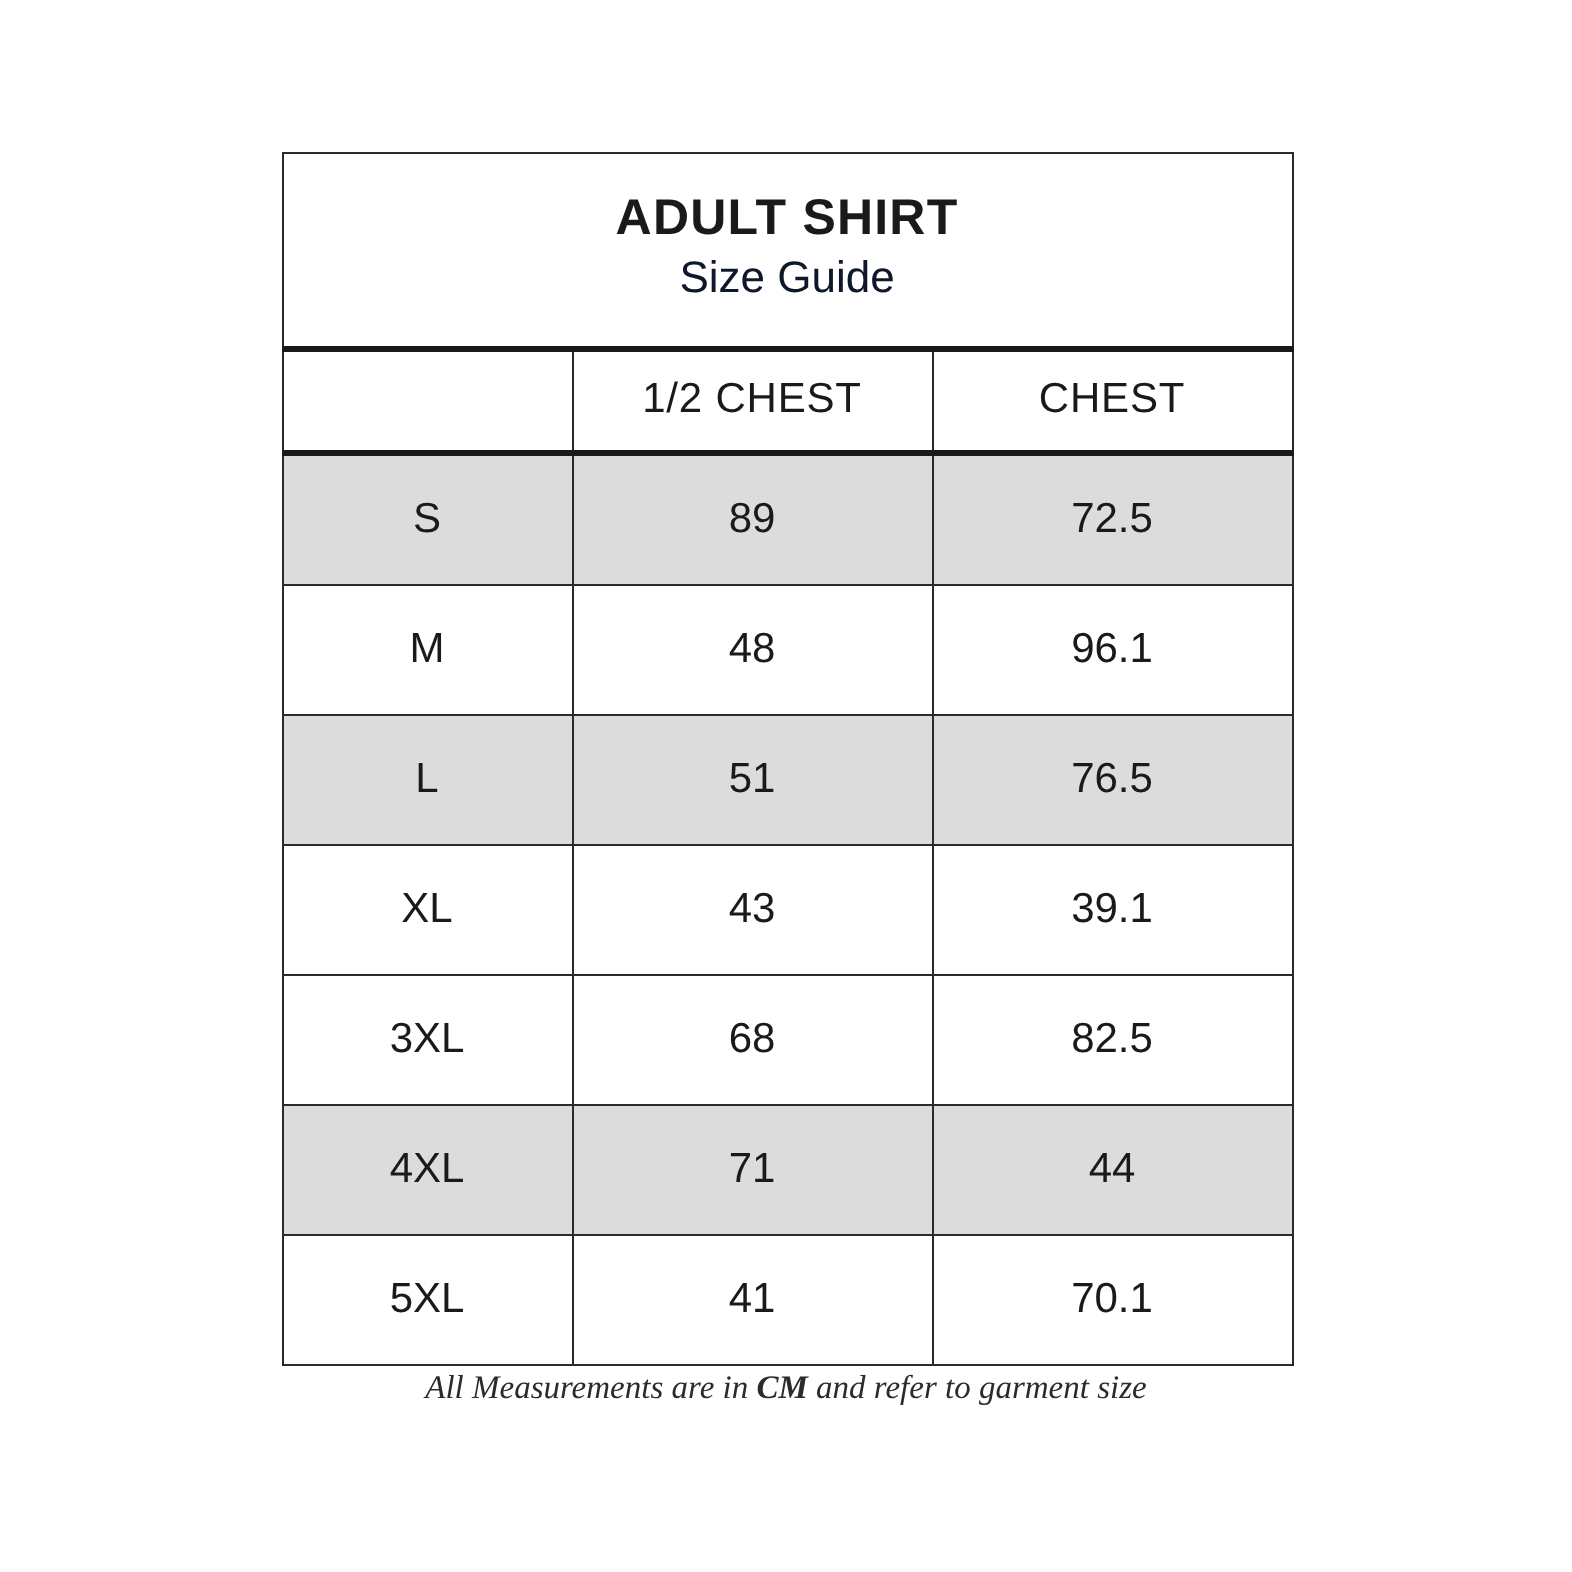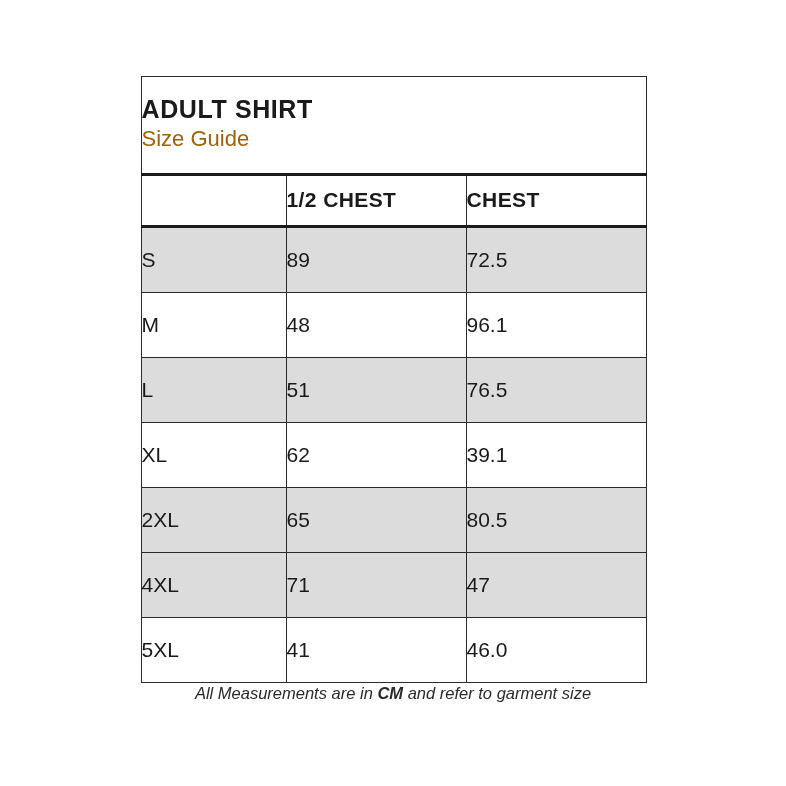--- a/index.html
+++ b/index.html
@@ -27,21 +27,21 @@
     margin-top: -6px;
   }
   table.size-table {
     width: 505px;
     border-collapse: collapse;
     table-layout: fixed;
   }
   table.size-table td,
   table.size-table th {
     border: 1px solid #2b2b2b;
-    text-align: left;
+    text-align: center;
     vertical-align: middle;
     padding: 0;
   }
   
   col.c-size  { width: 145px; }
   col.c-chest { width: 180px; }
   col.c-len   { width: 180px; }
 
   .title-cell {
     height: 82px;
@@ -52,27 +52,27 @@
     font-size: 25px;
     font-weight: bold;
     letter-spacing: 0.6px;
     line-height: 1.15;
     color: #1a1a1a;
   }
   .title-sub {
     font-size: 22px;
     font-weight: normal;
     line-height: 1.2;
-    color: #a16207;
+    color: #0f172a;
     margin-top: 2px;
   }
   .head-row td {
     height: 49px;
     font-size: 21px;
-    font-weight: bold;
+    font-weight: normal;
     letter-spacing: 0.4px;
     border-bottom: 3px solid #1a1a1a !important;
   }
   .head-row td.blank {
     border-bottom: 3px solid #1a1a1a !important;
   }
   .data-row td {
     height: 64px;
     font-size: 21px;
     font-weight: normal;
@@ -81,20 +81,21 @@
   .data-row.shaded td {
     background: #dcdcdc;
   }
   .footnote {
     width: 505px;
     text-align: center;
     font-size: 16.5px;
     font-style: italic;
     color: #2b2b2b;
     line-height: 1.3;
+    font-family: Liberation Serif, serif;
   }
   .footnote b {
     font-style: italic;
     font-weight: bold;
   }
 </style>
 </head>
 <body>
 
 <div class="page">
@@ -128,37 +129,37 @@
           <td>48</td>
           <td>96.1</td>
         </tr>
         <tr class="data-row shaded">
           <td>L</td>
           <td>51</td>
           <td>76.5</td>
         </tr>
         <tr class="data-row">
           <td>XL</td>
-          <td>62</td>
+          <td>43</td>
           <td>39.1</td>
         </tr>
-        <tr class="data-row shaded">
-          <td>2XL</td>
-          <td>65</td>
-          <td>80.5</td>
+        <tr class="data-row">
+          <td>3XL</td>
+          <td>68</td>
+          <td>82.5</td>
         </tr>
         <tr class="data-row shaded">
           <td>4XL</td>
           <td>71</td>
-          <td>47</td>
+          <td>44</td>
         </tr>
         <tr class="data-row">
           <td>5XL</td>
           <td>41</td>
-          <td>46.0</td>
+          <td>70.1</td>
         </tr>
       </tbody>
     </table>
 
     <div class="footnote">
       <span>All Measurements are in </span><b>CM</b><span> and refer to garment size</span>
     </div>
   </div>
 </div>
 

